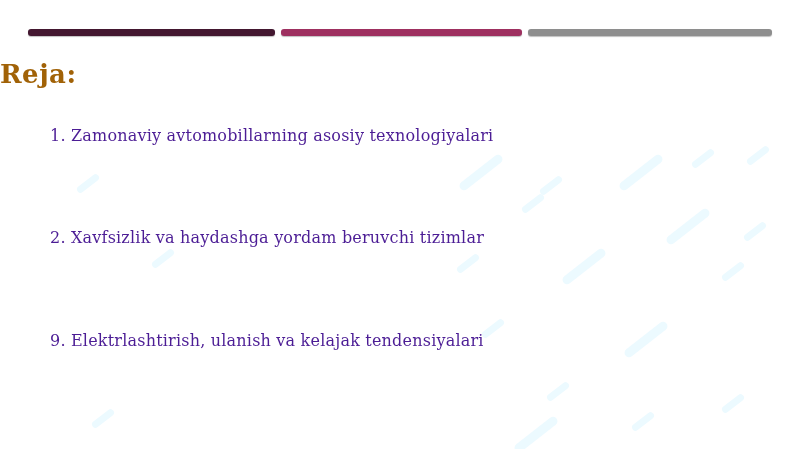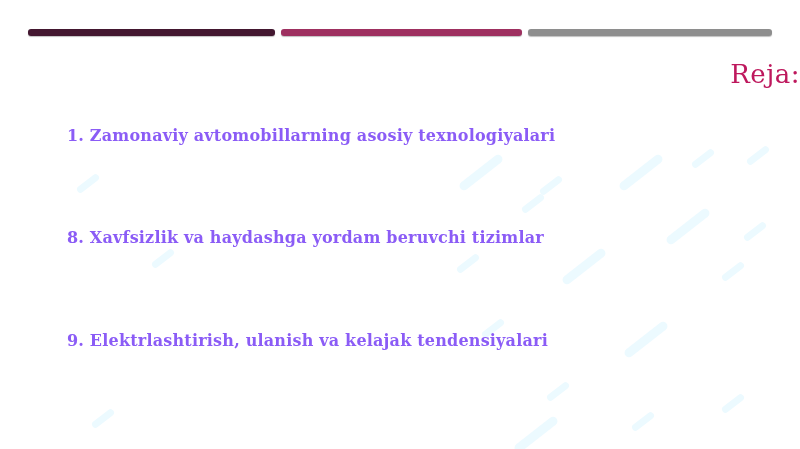--- a/index.html
+++ b/index.html
@@ -62,36 +62,35 @@
   .accent-bar-1 { left: 28px;  width: 247px; }
   .accent-bar-2 { left: 281px; width: 241px; }
   .accent-bar-3 { left: 528px; width: 244px; }
 
   
   .slide-title {
     position: absolute;
     top: 42px;
     left: 0;
     width: 800px;
-    text-align: right;
+    text-align: left;
     font-size: 26px;
-    font-weight: normal;
-    color: #be185d;
+    font-weight: bold;
+    color: #a16207;
     letter-spacing: 0.5px;
   }
 
   
   .list-item {
     position: absolute;
-    left: 67px;
+    left: 50px;
     width: 660px;
     font-size: 16px;
-    color: #8b5cf6;
+    color: #4c1d95;
     letter-spacing: 0.2px;
-    font-weight: bold;
   }
   .list-item-1 { top: 126px; }
   .list-item-2 { top: 228px; }
   .list-item-3 { top: 331px; }
 </style>
 </head>
 <body>
 
 <div class="watermark-layer">
   <span class="wm"></span>
@@ -116,14 +115,14 @@
   <span class="wm small"></span>
 </div>
 
 <div class="accent-bar accent-bar-1" style="background-color: rgb(67, 23, 48);"></div>
 <div class="accent-bar accent-bar-2" style="background-color: rgb(158, 48, 96);"></div>
 <div class="accent-bar accent-bar-3" style="background-color: rgb(142, 142, 142);"></div>
 
 <h1 class="slide-title">Reja:</h1>
 
 <div class="list-item list-item-1">1. Zamonaviy avtomobillarning asosiy texnologiyalari</div>
-<div class="list-item list-item-2">8. Xavfsizlik va haydashga yordam beruvchi tizimlar</div>
+<div class="list-item list-item-2">2. Xavfsizlik va haydashga yordam beruvchi tizimlar</div>
 <div class="list-item list-item-3">9. Elektrlashtirish, ulanish va kelajak tendensiyalari</div>
 
 </body></html>

